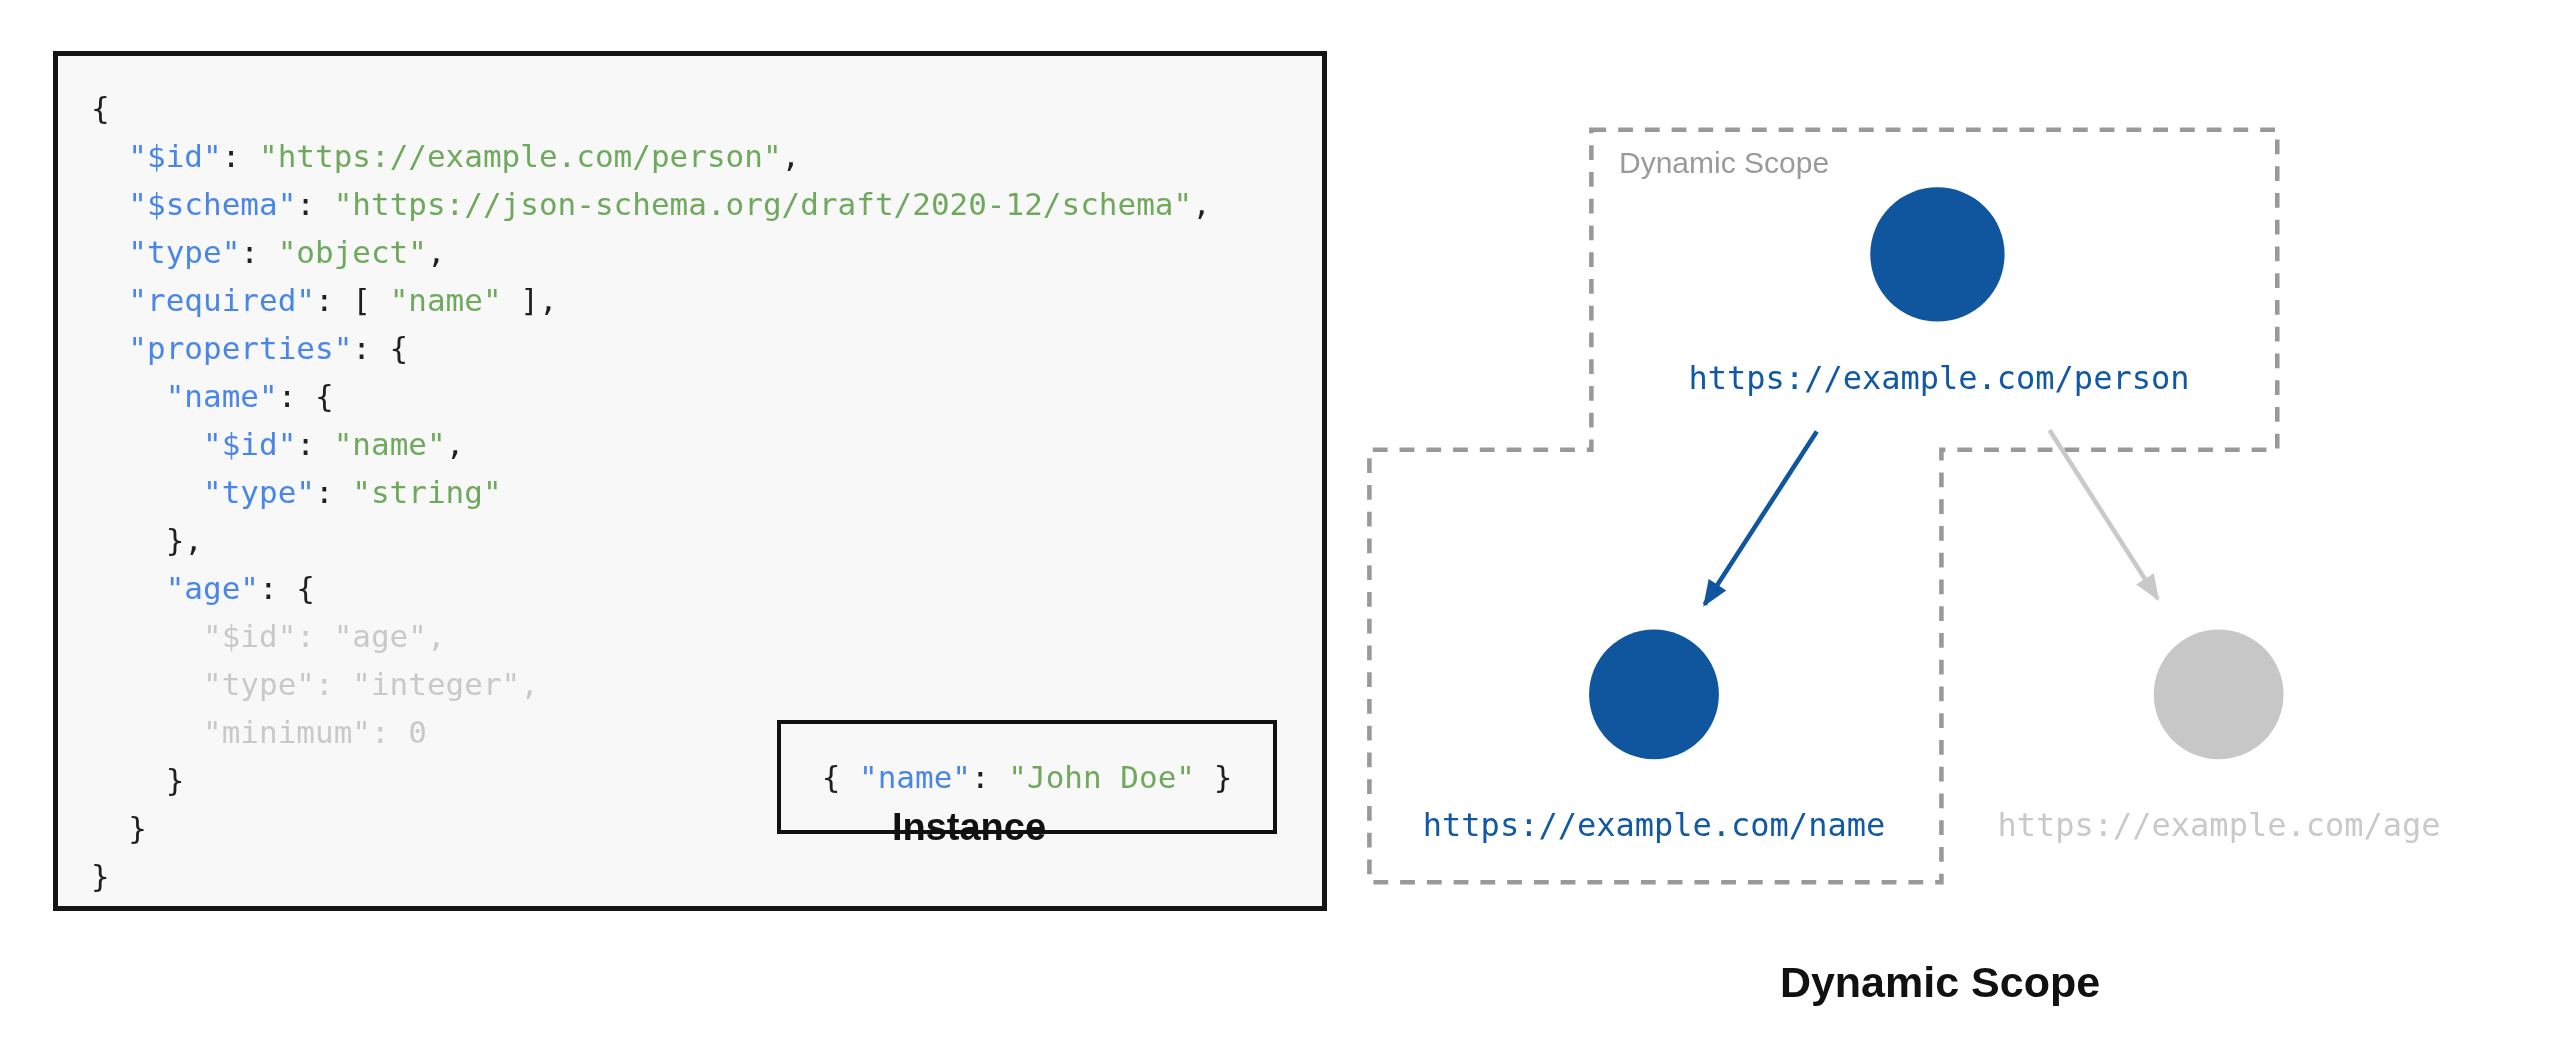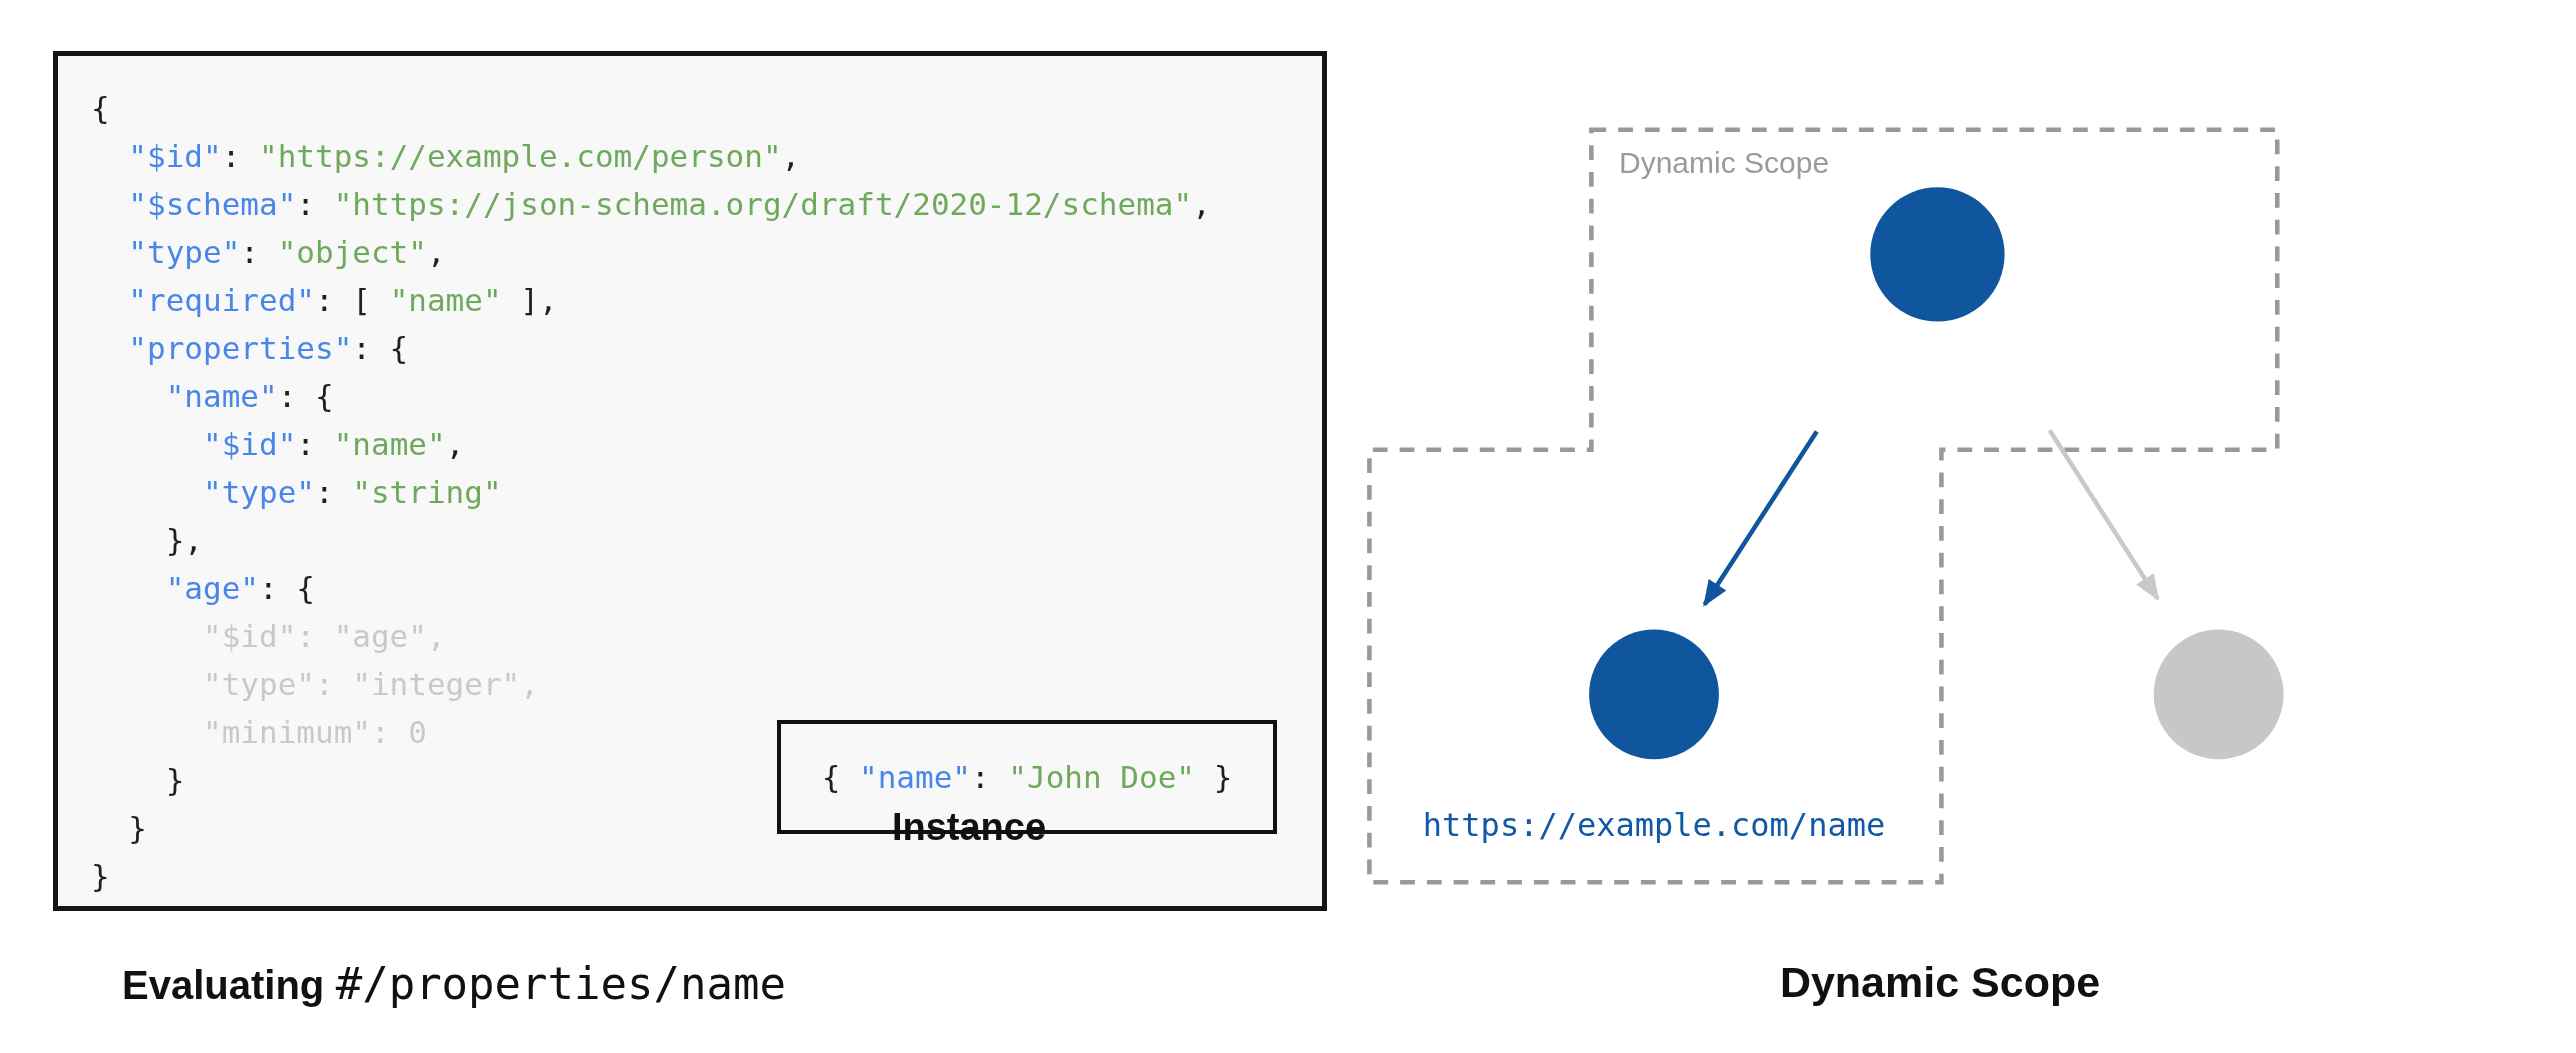--- a/index.html
+++ b/index.html
@@ -75,23 +75,20 @@
   <div class="code-panel">
     <div class="code-listing"><div class="code-line"><span class="c-p">{</span></div><div class="code-line"><span class="c-p">  </span><span class="c-k">"$id"</span><span class="c-p">: </span><span class="c-s">"https://example.com/person"</span><span class="c-p">,</span></div><div class="code-line"><span class="c-p">  </span><span class="c-k">"$schema"</span><span class="c-p">: </span><span class="c-s">"https://json-schema.org/draft/2020-12/schema"</span><span class="c-p">,</span></div><div class="code-line"><span class="c-p">  </span><span class="c-k">"type"</span><span class="c-p">: </span><span class="c-s">"object"</span><span class="c-p">,</span></div><div class="code-line"><span class="c-p">  </span><span class="c-k">"required"</span><span class="c-p">: [ </span><span class="c-s">"name"</span><span class="c-p"> ],</span></div><div class="code-line"><span class="c-p">  </span><span class="c-k">"properties"</span><span class="c-p">: {</span></div><div class="code-line"><span class="c-p">    </span><span class="c-k">"name"</span><span class="c-p">: {</span></div><div class="code-line"><span class="c-p">      </span><span class="c-k">"$id"</span><span class="c-p">: </span><span class="c-s">"name"</span><span class="c-p">,</span></div><div class="code-line"><span class="c-p">      </span><span class="c-k">"type"</span><span class="c-p">: </span><span class="c-s">"string"</span></div><div class="code-line"><span class="c-p">    },</span></div><div class="code-line"><span class="c-p">    </span><span class="c-k">"age"</span><span class="c-p">: {</span></div><div class="code-line"><span class="c-g">      "$id": "age",</span></div><div class="code-line"><span class="c-g">      "type": "integer",</span></div><div class="code-line"><span class="c-g">      "minimum": 0</span></div><div class="code-line"><span class="c-p">    }</span></div><div class="code-line"><span class="c-p">  }</span></div><div class="code-line"><span class="c-p">}</span></div></div>
 
     <div class="instance-box">
       <span><span class="c-p">{ </span><span class="c-k">"name"</span><span class="c-p">: </span><span class="c-s">"John Doe"</span><span class="c-p"> }</span></span>
     </div>
   </div>
 
   <div class="instance-label">Instance</div>
 
-  <div class="left-caption">
-    <span class="cap-bold">Evaluating</span><span class="cap-mono">#/properties/name</span>
-  </div>
 
   <svg class="diagram-svg" width="2576" height="1053" viewBox="0 0 4524 1850">
     <defs>
       <marker id="head-blue" viewBox="0 0 12 10" refX="10" refY="5" markerWidth="56" markerHeight="46" orient="auto" markerUnits="userSpaceOnUse">
         <path d="M1,1 L11,5 L1,9 Z" fill="#0f569e"></path>
       </marker>
       <marker id="head-gray" viewBox="0 0 12 10" refX="10" refY="5" markerWidth="56" markerHeight="46" orient="auto" markerUnits="userSpaceOnUse">
         <path d="M1,1 L11,5 L1,9 Z" fill="#c9c9c9"></path>
       </marker>
     </defs>
@@ -101,19 +98,21 @@
     <line x1="3191" y1="758" x2="2994" y2="1062" stroke="#0f569e" stroke-width="8" marker-end="url(#head-blue)"></line>
     <line x1="3600" y1="756" x2="3790" y2="1052" stroke="#c9c9c9" stroke-width="8" marker-end="url(#head-gray)"></line>
 
     <circle cx="3403" cy="447" r="118" fill="#0f569e"></circle>
     <circle cx="2905" cy="1220" r="114" fill="#0f569e"></circle>
     <circle cx="3897" cy="1220" r="114" fill="#c7c7c7"></circle>
   </svg>
 
   <div class="scope-label">Dynamic Scope</div>
 
+  <div class="url-label url-blue" style="left:1939px;top:378px;">https://example.com/person</div>
 
   <div class="url-label url-blue" style="left:1654px;top:825px;">https://example.com/name</div>
 
+  <div class="url-label url-gray" style="left:2219px;top:825px;">https://example.com/age</div>
 
   <div class="diagram-caption">Dynamic Scope</div>
 </div>
 
 
 </body></html>

